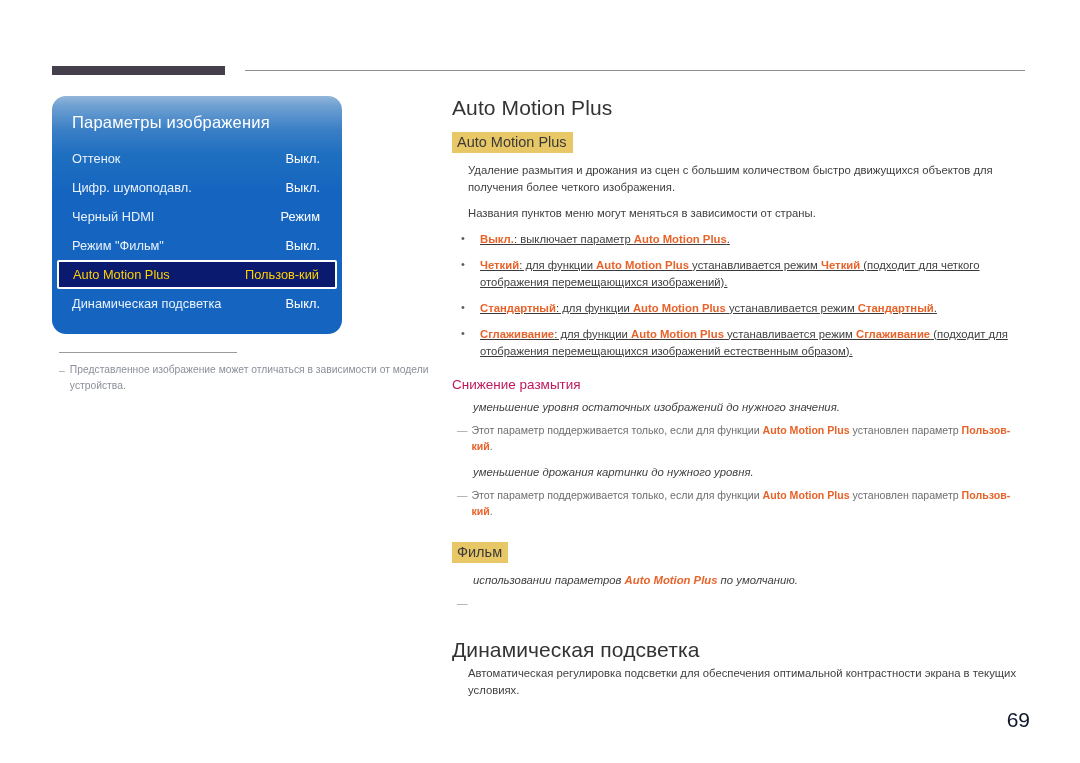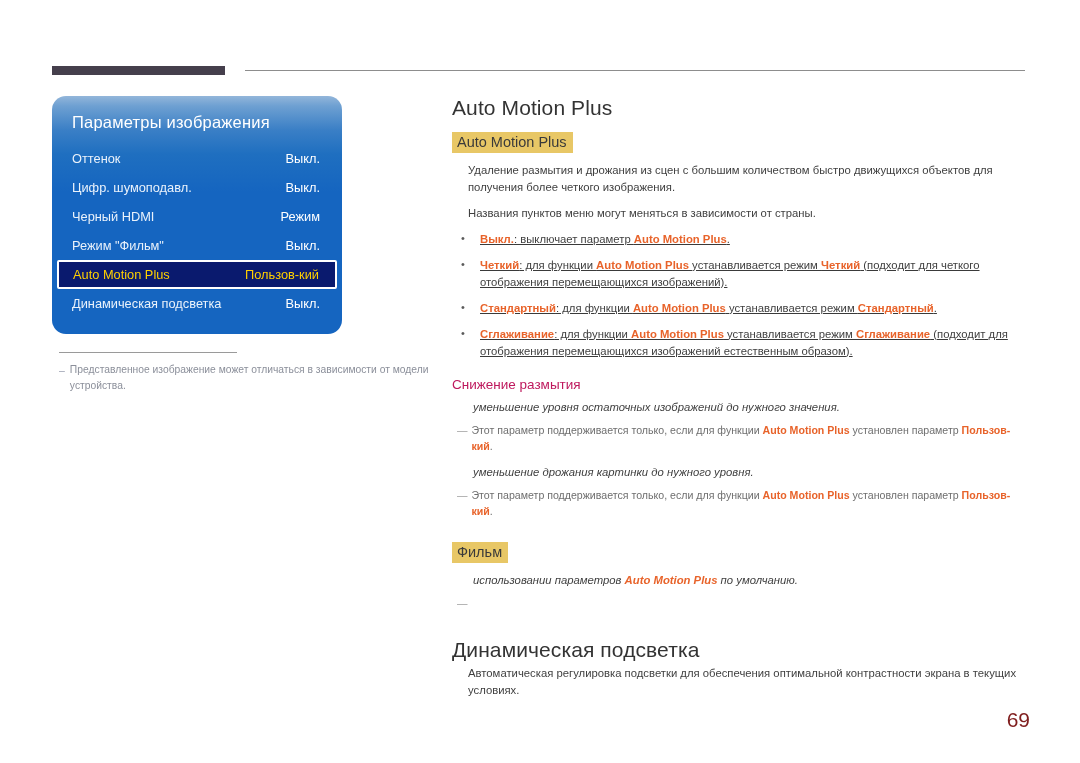--- a/index.html
+++ b/index.html
@@ -203,21 +203,21 @@
 
   .or { color: #e8632a; font-weight: bold; }
 
   .page-num {
     position: absolute;
     left: 0;
     top: 708px;
     width: 1030px;
     text-align: right;
     font-size: 21px;
-    color: #7f1d1d;
+    color: #0f172a;
   }
 </style>
 </head>
 <body>
 
 <div class="rule-thick"></div>
 <div class="rule-thin"></div>
 
 <div class="left-col">
 

